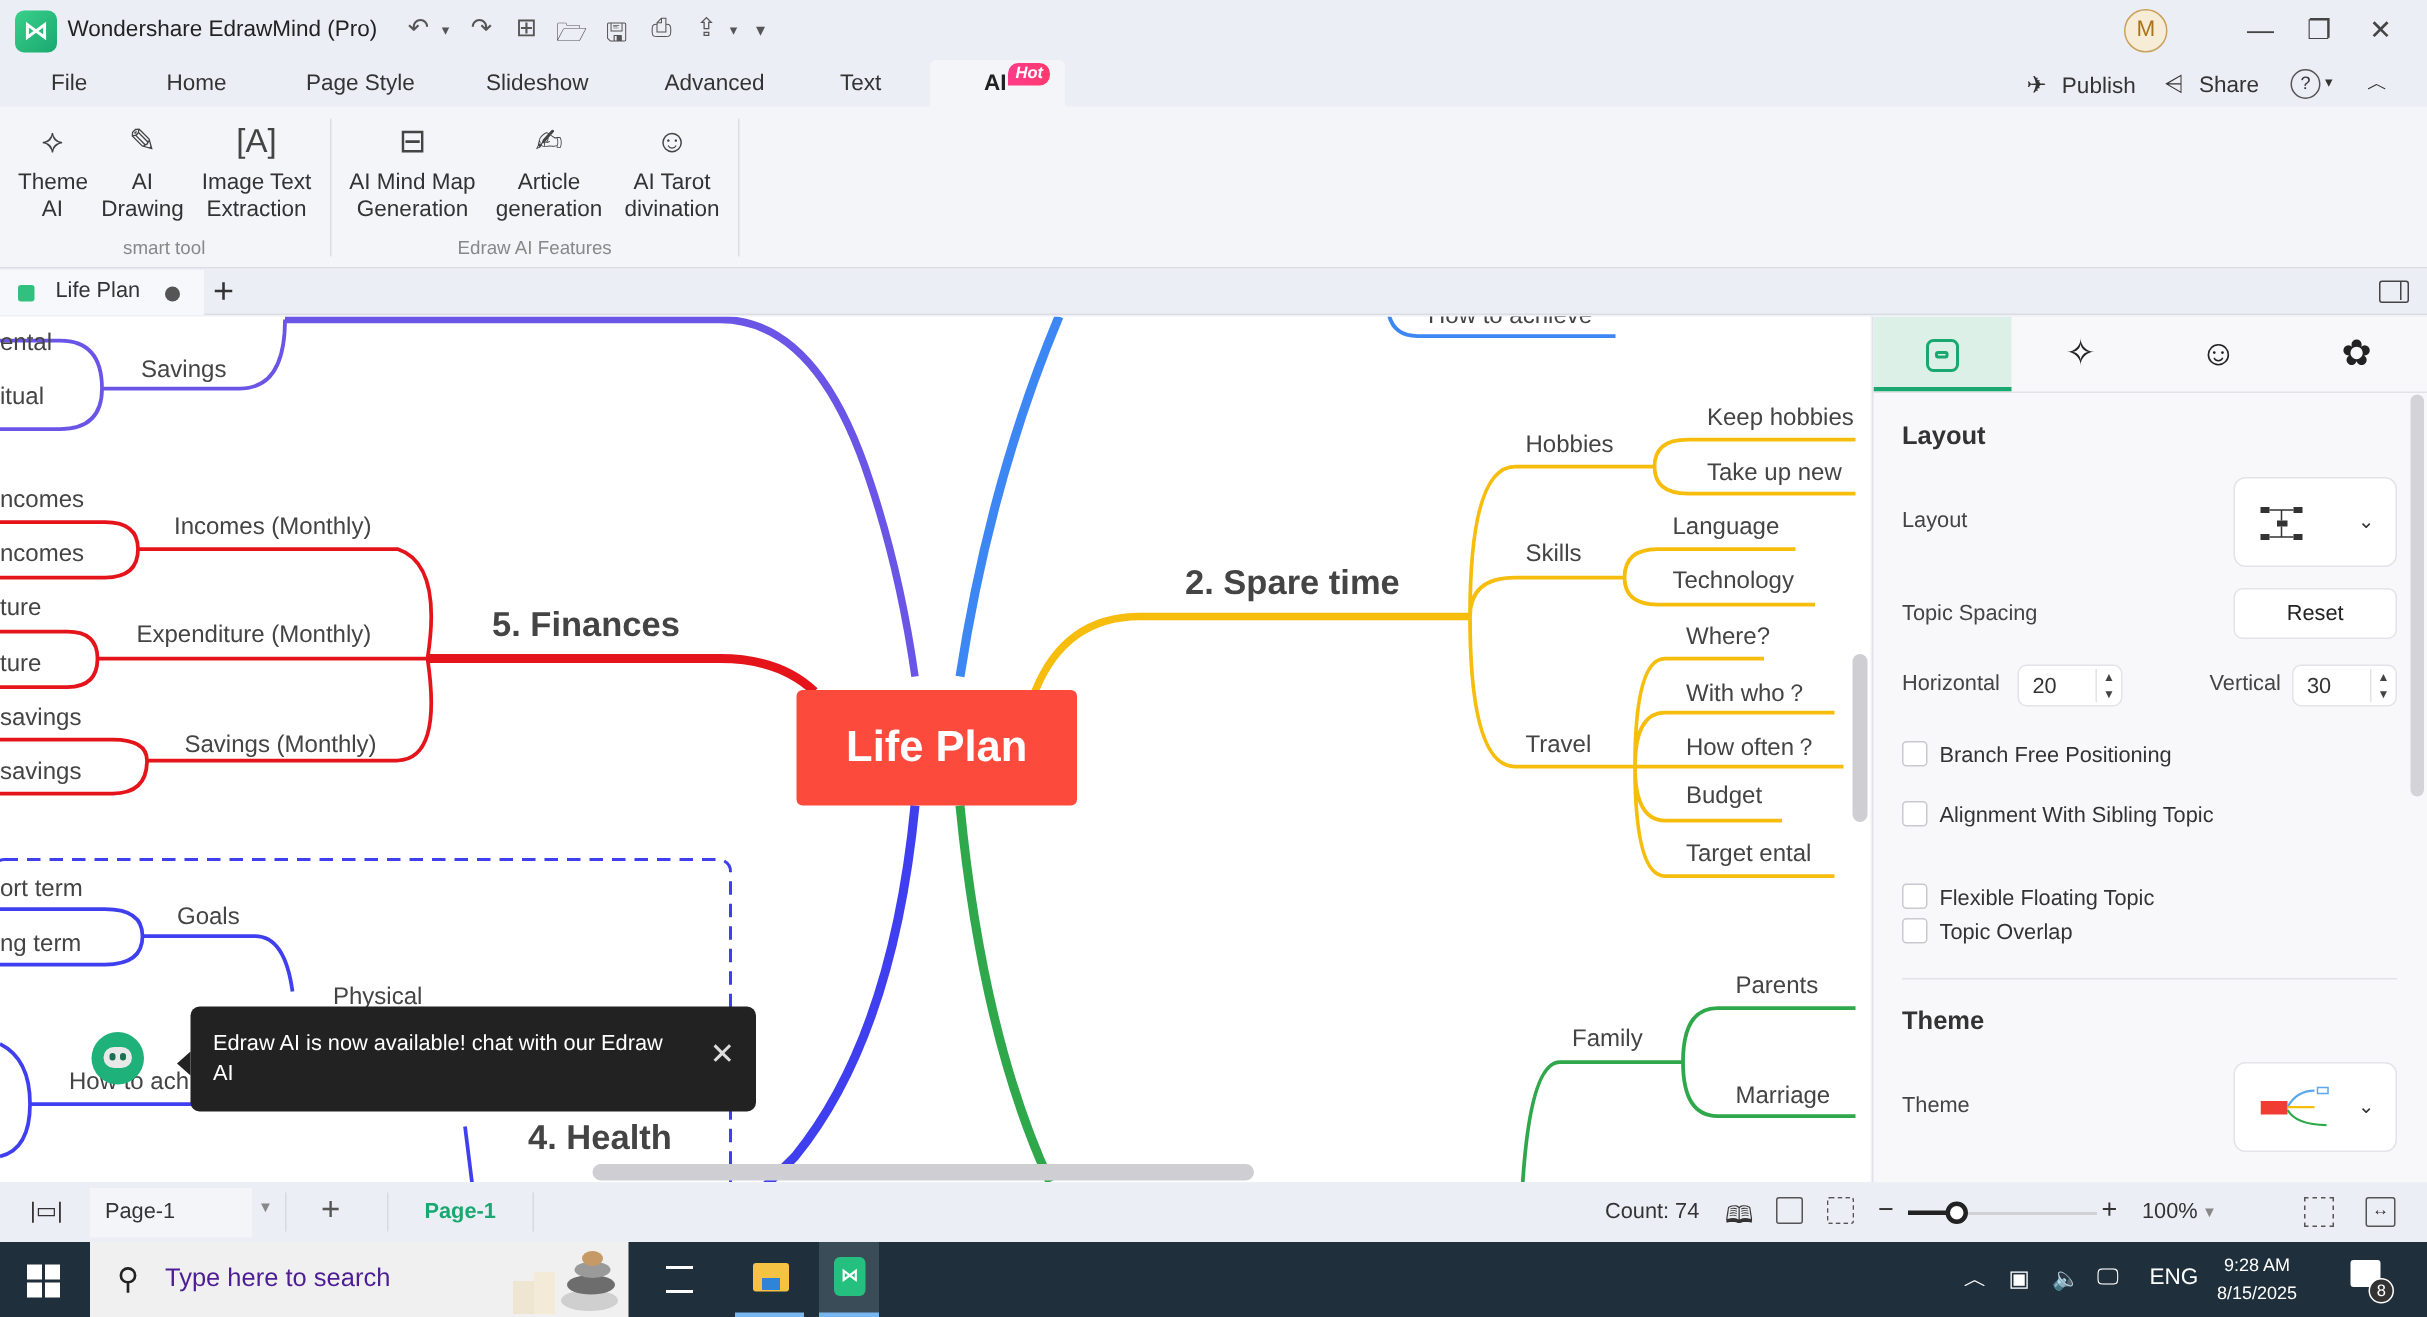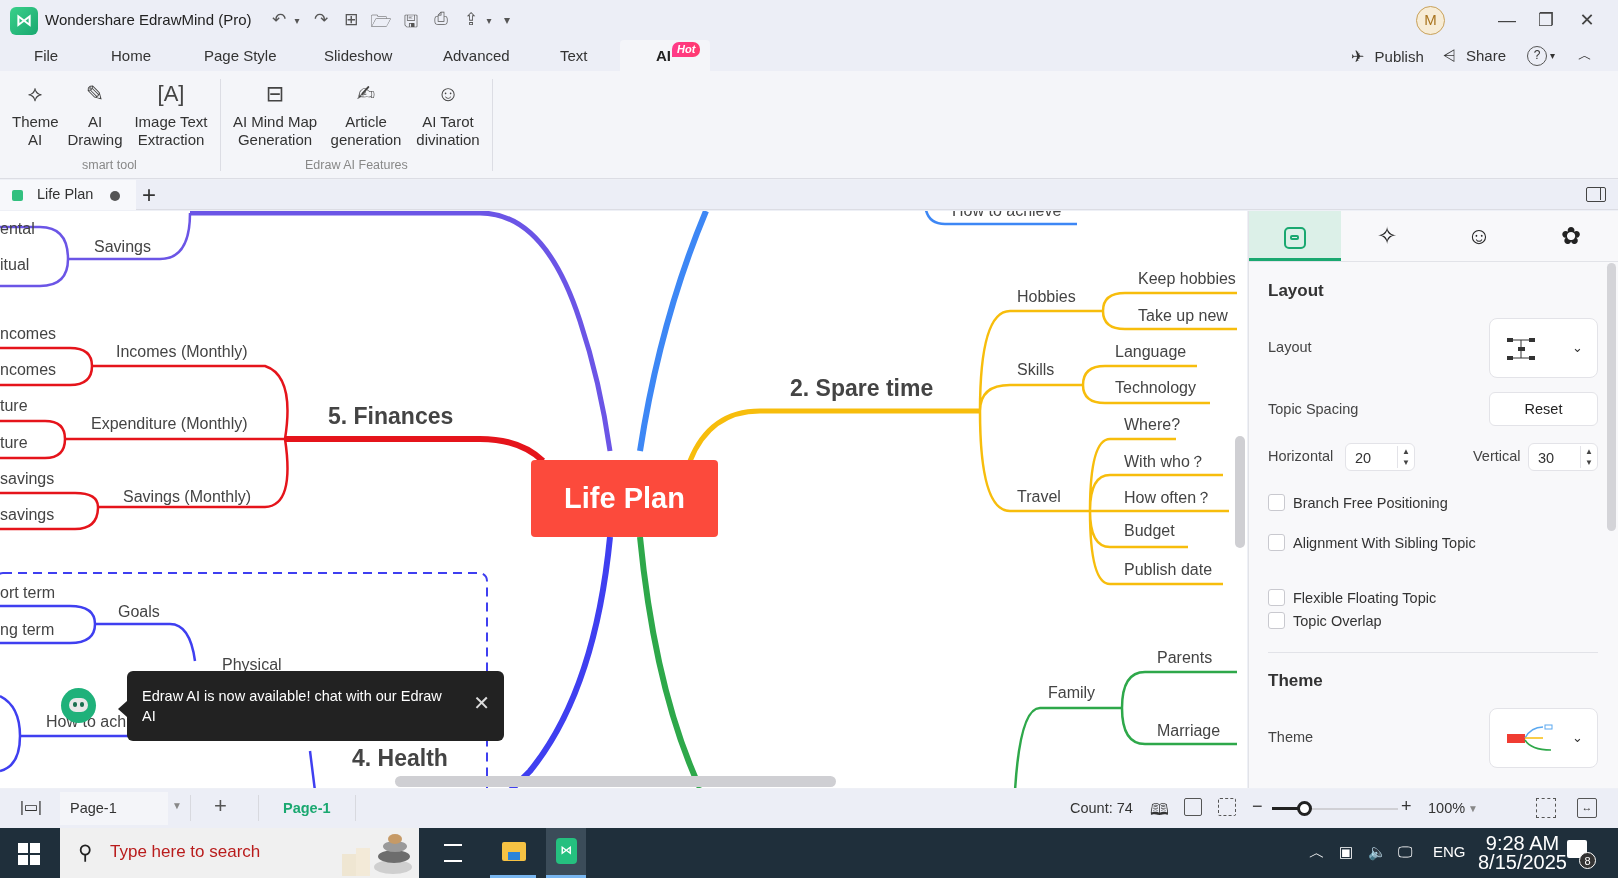--- a/index.html
+++ b/index.html
@@ -83,26 +83,26 @@
   .sb-sep { position: absolute; top: 6px; width: 1px; height: 26px; background: #d8d9df; }
   .zoom-track { position: absolute; left: 1272px; top: 19px; width: 126px; height: 2px; background: #d0d0d5; }
   .zoom-fill { position: absolute; left: 1272px; top: 18px; width: 30px; height: 3px; background: #222; }
   .zoom-knob { position: absolute; left: 1297px; top: 12px; width: 15px; height: 15px; border-radius: 50%; border: 3px solid #222; background: #fff; }
 
   
   #taskbar { position: absolute; left: 0; top: 828px; width: 1618px; height: 50px; background: #1f2f3b; }
   .tb-start { position: absolute; left: 18px; top: 15px; width: 22px; height: 22px; }
   .tb-start span { position: absolute; width: 10px; height: 10px; background: #fff; }
   .tb-search { position: absolute; left: 60px; top: 0; width: 359px; height: 50px; background: #f0f0f0; }
-  .tb-search .lbl { position: absolute; left: 50px; top: 14px; font-size: 17px; color: #b91c1c; }
+  .tb-search .lbl { position: absolute; left: 50px; top: 14px; font-size: 17px; color: #4c1d95; }
   .tb-search .ic { position: absolute; left: 18px; top: 12px; font-size: 20px; color: #222; }
   .tb-stones { position: absolute; left: 270px; top: 4px; width: 89px; height: 46px; }
   .tb-icon { position: absolute; top: 0; width: 46px; height: 50px; }
   .tray { position: absolute; top: 15px; font-size: 15px; color: #fff; }
-  .clock { position: absolute; left: 1478px; top: 6px; font-size: 20px; color: #fff; text-align: center; line-height: 19px; }
+  .clock { position: absolute; left: 1478px; top: 6px; font-size: 12px; color: #fff; text-align: center; line-height: 19px; }
 </style>
 </head>
 <body>
 
 <div id="app">
 
   <div id="titlebar">
     <div class="app-logo">⋈</div>
     <div class="app-title">Wondershare EdrawMind (Pro)</div>
     <div class="qa" style="left:268px">↶</div>
@@ -251,21 +251,21 @@
     <div class="node" style="left:1017px;top:150px">Skills</div>
     <div class="node" style="left:1017px;top:277px">Travel</div>
     <div class="node" style="left:1138px;top:59px">Keep hobbies</div>
     <div class="node" style="left:1138px;top:96px">Take up new</div>
     <div class="node" style="left:1115px;top:132px">Language</div>
     <div class="node" style="left:1115px;top:168px">Technology</div>
     <div class="node" style="left:1124px;top:205px">Where?</div>
     <div class="node" style="left:1124px;top:241px">With who？</div>
     <div class="node" style="left:1124px;top:277px">How often？</div>
     <div class="node" style="left:1124px;top:311px">Budget</div>
-    <div class="node" style="left:1124px;top:350px">Publish date</div>
+    <div class="node" style="left:1124px;top:350px">Target ental</div>
 
     <div class="node" style="left:0;top:373px">ort term</div>
     <div class="node" style="left:0;top:410px">ng term</div>
     <div class="node" style="left:118px;top:392px">Goals</div>
     <div class="node" style="left:222px;top:445px">Physical</div>
     <div class="node" style="left:46px;top:502px">How to ach</div>
     <div class="node main" style="left:352px;top:534px">4. Health</div>
 
     <div class="node" style="left:1048px;top:473px">Family</div>
     <div class="node" style="left:1157px;top:438px">Parents</div>

